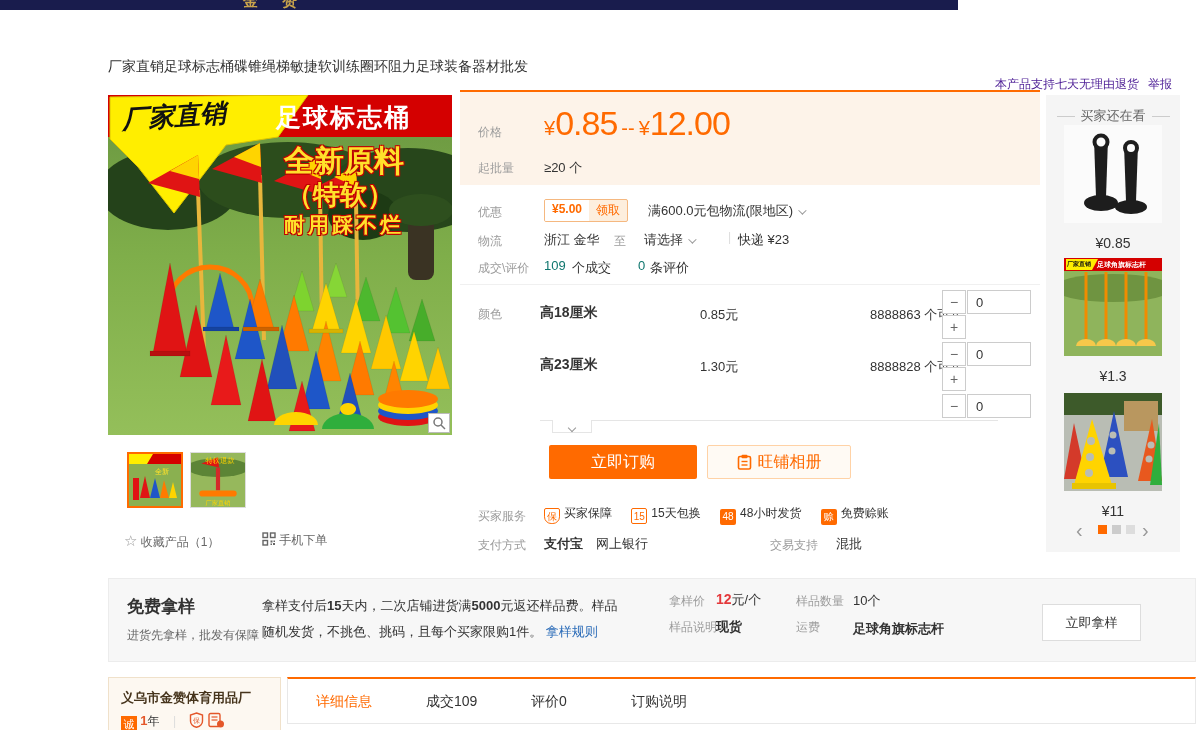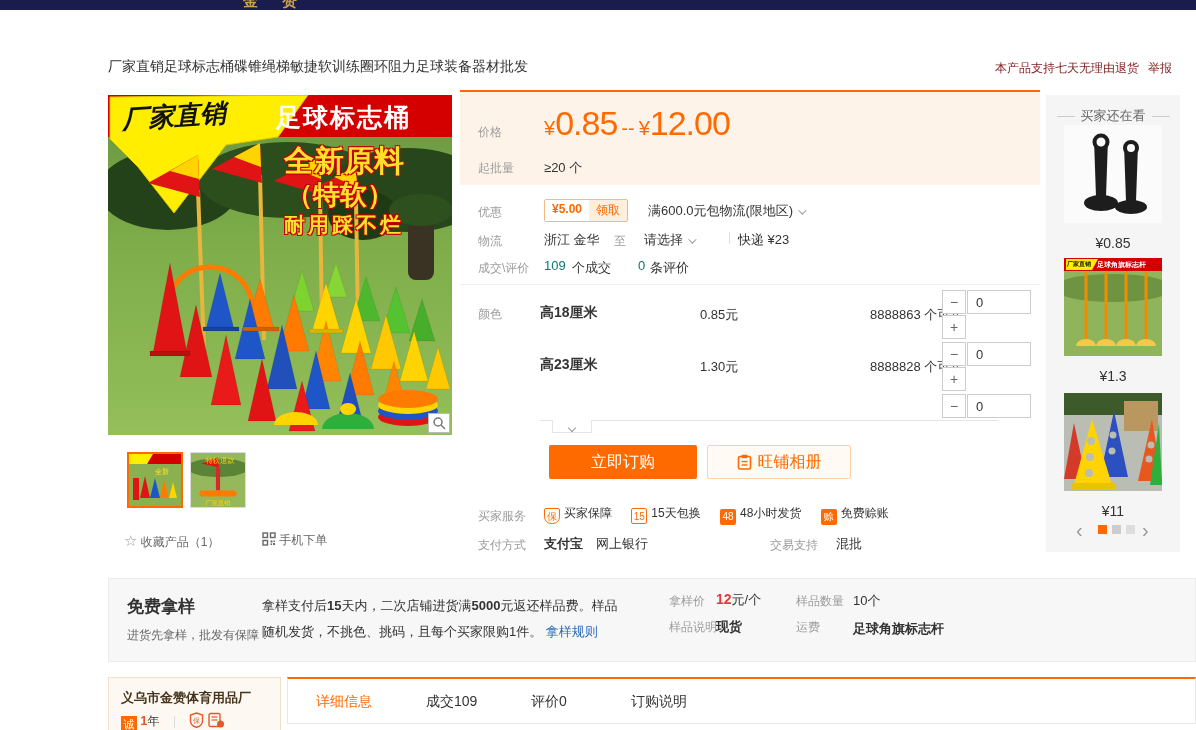--- a/index.html
+++ b/index.html
@@ -1,30 +1,30 @@
 <!DOCTYPE html>
 <html><head>
 <meta charset="utf-8">
 <style>
   * { margin:0; padding:0; box-sizing:border-box; }
   body { font-family:"Liberation Sans","DejaVu Sans",sans-serif; background:#fff; }
   #page { position:relative; width:1196px; height:730px; background:#fff; overflow:hidden; font-size:12px; color:#333; }
   .abs { position:absolute; }
 
   
-  #topbar { left:0; top:0; width:1196px; height:10px; background:#191c4d; overflow:hidden; }
+  #topbar { left:0; top:0; width:958px; height:10px; background:#191c4d; overflow:hidden; }
   #topbar .shopname { position:absolute; left:243px; top:-8px; color:#c9a44c; font-size:15px; font-weight:bold; letter-spacing:10px; border-bottom:2px solid #c9a44c; padding-bottom:1px; }
   #nav { left:0; top:10px; width:1196px; height:26px; background:#c40000; display:flex; align-items:stretch; padding-left:252px; }
   .nav-item { color:#fff; font-weight:bold; font-size:14px; line-height:26px; padding:0 19px; cursor:pointer; }
   .nav-item.active { background:#fdfa93; color:#a50000; }
   .nav-caret { font-size:10px; color:#a50000; }
 
   
   .page-title { font-size:14px; color:#333; }
-  .gray12 { color:#7f1d1d; font-size:12px; }
+  .gray12 { color:#4c1d95; font-size:12px;margin-top:16px; }
 
   
   #main-image { left:108px; top:95px; width:344px; height:340px; cursor:pointer; overflow:hidden; }
   .img-overlay { position:absolute; font-weight:bold; white-space:nowrap; }
   .banner-left { left:14px; top:4px; font-size:26px; color:#111; transform:rotate(-4deg); font-style:italic; }
   .banner-right { left:168px; top:6px; font-size:25px; color:#fff; letter-spacing:2px; }
   .ov-yellow { color:#ffe12b; text-shadow:1px 1px 0 #c00000, -1px -1px 0 #c00000, 1px -1px 0 #c00000, -1px 1px 0 #c00000; }
   .magnifier { position:absolute; right:2px; bottom:2px; width:22px; height:20px; background:#fff; border:1px solid #bbb; display:flex; align-items:center; justify-content:center; }
 
   .thumb { position:absolute; top:452px; width:56px; height:56px; background:#fff; cursor:pointer; }
@@ -437,20 +437,21 @@
       <span class="link">拿样规则</span>
     </div>
     <span class="abs lbl" style="left:560px; top:14px;">拿样价</span>
     <span class="abs" style="left:607px; top:12px; font-size:14px;"><span class="red-b">12</span><span style="color:#333; font-size:13px;">元/个</span></span>
     <span class="abs lbl" style="left:560px; top:40px;">样品说明</span>
     <span class="abs dark13 bold" style="left:607px; top:39px;">现货</span>
     <span class="abs lbl" style="left:687px; top:14px;">样品数量</span>
     <span class="abs dark13" style="left:744px; top:13px;">10个</span>
     <span class="abs lbl" style="left:687px; top:40px;">运费</span>
     <span class="abs dark13 bold" style="left:744px; top:39px; width:96px; line-height:21px;">足球角旗标志杆</span>
+    <button class="btn-sample">立即拿样</button>
   </div>
 
   <div id="seller-card" class="abs">
     <div class="abs" style="left:12px; top:11px; font-size:13px; font-weight:bold; color:#46341c;">义乌市金赞体育用品厂</div>
     <div class="abs" style="left:12px; top:34px;">
       <span class="seller-badge">诚</span>
       <span style="color:#e4572a; font-weight:bold; font-size:13px;">1</span><span style="font-size:12px; color:#333;">年</span>
       <span class="vdiv">|</span>
       <svg width="15" height="16" viewBox="0 0 15 16" style="vertical-align:-3px;">
         <path d="M7.5 1 L13.5 3 V9 C13.5 12.5 10.5 14.5 7.5 15.3 C4.5 14.5 1.5 12.5 1.5 9 V3 Z" fill="none" stroke="#e4572a" stroke-width="1.4"></path>

